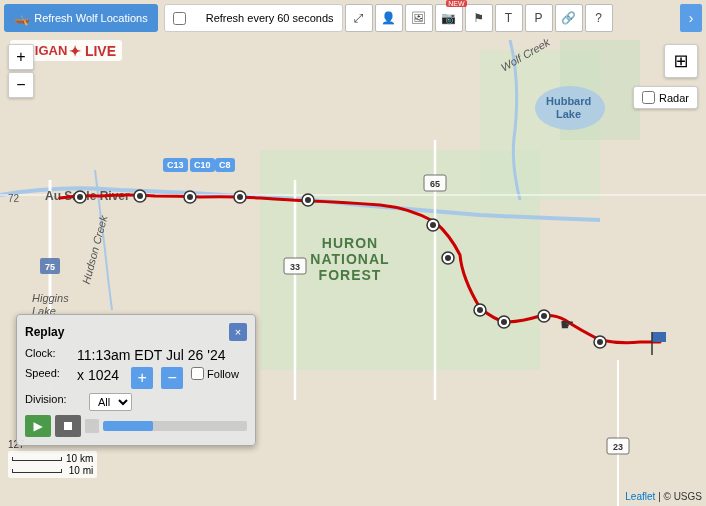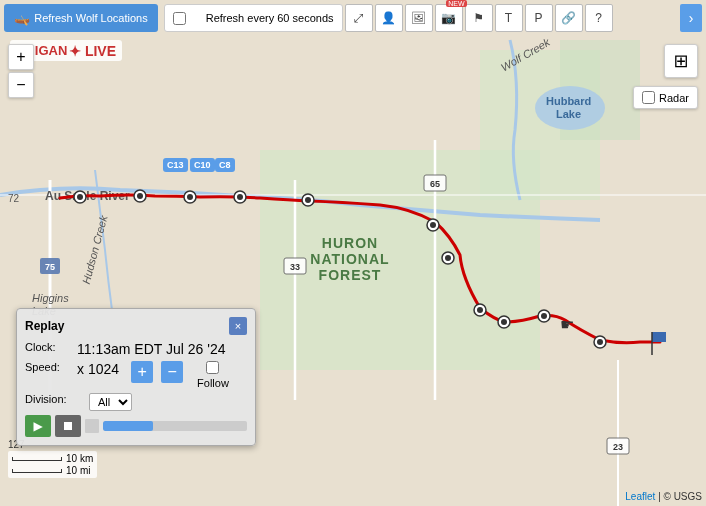--- a/index.html
+++ b/index.html
@@ -172,20 +172,21 @@
       background: rgba(255,255,255,0.8);
       padding: 2px 4px;
       border-radius: 2px;
     }
 
     .scale-line {
       display: flex;
       align-items: center;
       gap: 4px;
       font-size: 10px;
+      justify-content: space-between;
     }
 
     .scale-ruler {
       width: 50px;
       height: 4px;
       border: 1px solid #333;
       border-top: none;
     }
 
     
@@ -540,21 +541,21 @@
     <div class="replay-row">
       <span class="replay-label">Clock:</span>
       <span class="replay-value">11:13am EDT Jul 26 '24</span>
     </div>
 
     <div class="replay-row">
       <span class="replay-label">Speed:</span>
       <span class="replay-value">x 1024</span>
       <button class="replay-speed-btn" style="margin-left:4px;">+</button>
       <button class="replay-speed-btn">−</button>
-      <span class="replay-follow-label" style="margin-left:6px;flex-direction:column;">
+      <span class="replay-follow-label" style="">
         <input type="checkbox" style="margin: 0px;">
         <span>Follow</span>
       </span>
     </div>
 
     <div class="replay-row">
       <span class="replay-label" style="min-width:56px;">Division:</span>
       <select class="replay-division-select">
         <option>All</option>
       </select>

